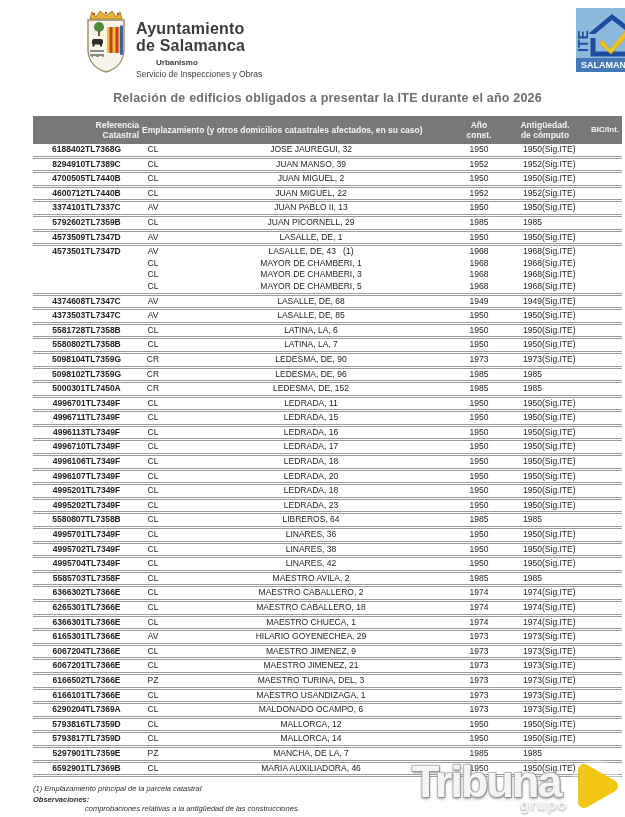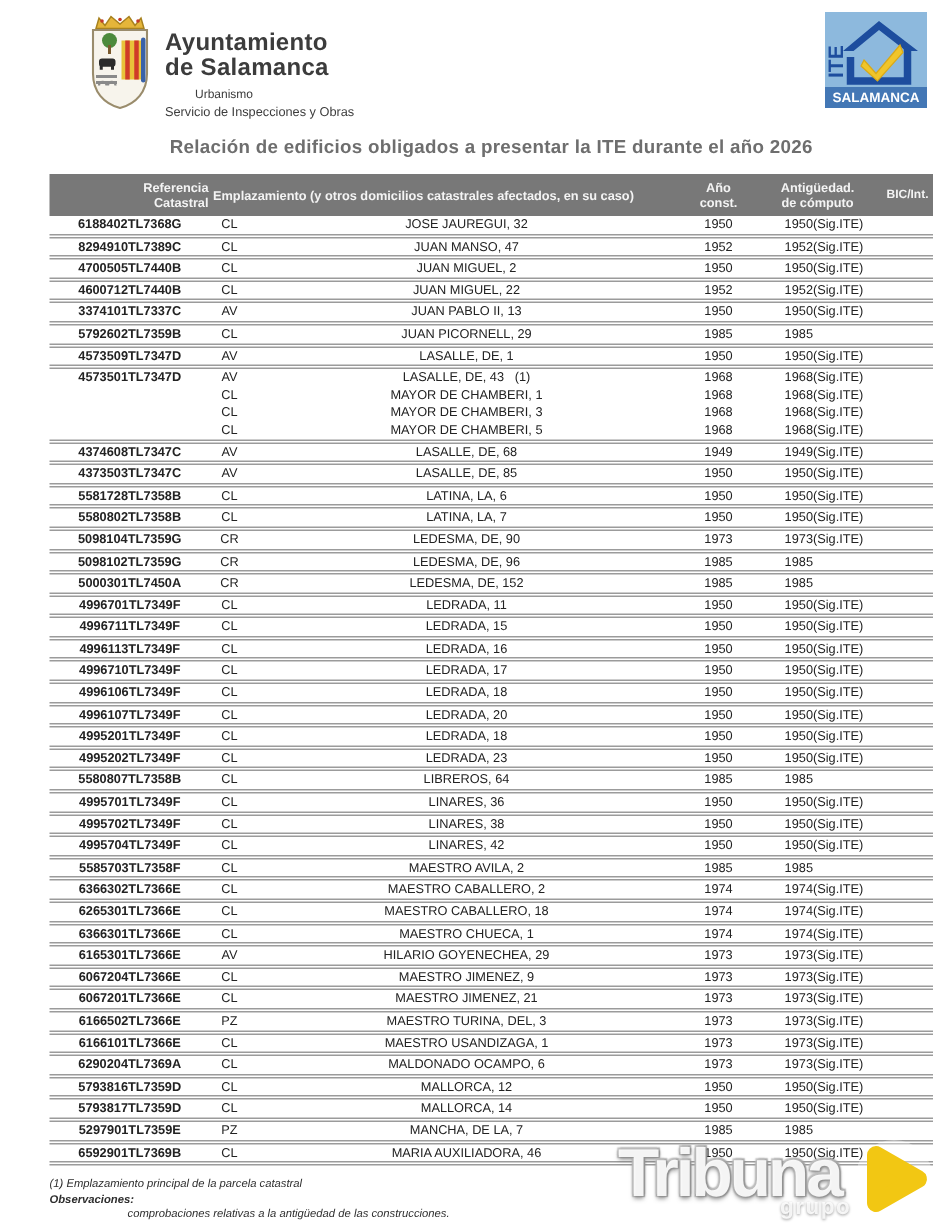--- a/index.html
+++ b/index.html
@@ -12,25 +12,25 @@
     --ite-light:#8db9dd;
     --ite-dark:#1d4d9e;
     --ite-mid:#4377b5;
   }
   *{margin:0;padding:0;box-sizing:border-box;}
   html,body{width:625px;height:817px;overflow:hidden;background:#ffffff;
     font-family:"Liberation Sans","DejaVu Sans",sans-serif;color:var(--ink);}
   .page{position:relative;width:625px;height:817px;}
 
   
-  .doc-header{position:relative;height:88px;}
+  .doc-header{position:relative;height:88px;margin-left:26px;}
   .crest{position:absolute;left:58px;top:9px;width:44px;height:64px;}
   .org-block{position:absolute;left:110px;top:20px;}
   .org-line{font-size:16px;font-weight:bold;color:#3c3c3c;line-height:17px;letter-spacing:.2px;}
-  .dept1{font-size:8px;font-weight:normal;color:#3c3c3c;margin-top:4px;padding-left:20px;}
+  .dept1{font-size:8px;font-weight:bold;color:#3c3c3c;margin-top:4px;padding-left:20px;}
   .dept2{font-size:8.5px;color:#3c3c3c;margin-top:2px;}
   .ite-logo{position:absolute;left:550px;top:8px;width:68px;height:64px;}
 
   
   .doc-title{margin:3px 0 11px 33px;width:589px;text-align:center;
     font-size:12.5px;font-weight:bold;color:var(--title-gray);letter-spacing:.2px;}
 
   
   table{border-collapse:collapse;table-layout:fixed;margin-left:33px;width:589px;}
   col.c-ref{width:107px;} col.c-pref{width:26px;} col.c-street{width:290px;}
@@ -158,21 +158,21 @@
           <td class="c-year">1950</td>
           <td class="c-antiq">1950</td>
           <td class="c-note">(Sig.ITE)</td>
           <td class="c-bic"></td>
         </tr>
       </tbody>
       <tbody class="entry">
         <tr>
           <td class="c-ref">8294910TL7389C</td>
           <td class="c-pref">CL</td>
-          <td class="c-street">JUAN MANSO, 47</td>
+          <td class="c-street">JUAN MANSO, 39</td>
           <td class="c-year">1952</td>
           <td class="c-antiq">1952</td>
           <td class="c-note">(Sig.ITE)</td>
           <td class="c-bic"></td>
         </tr>
       </tbody>
       <tbody class="entry">
         <tr>
           <td class="c-ref">4700505TL7440B</td>
           <td class="c-pref">CL</td>

